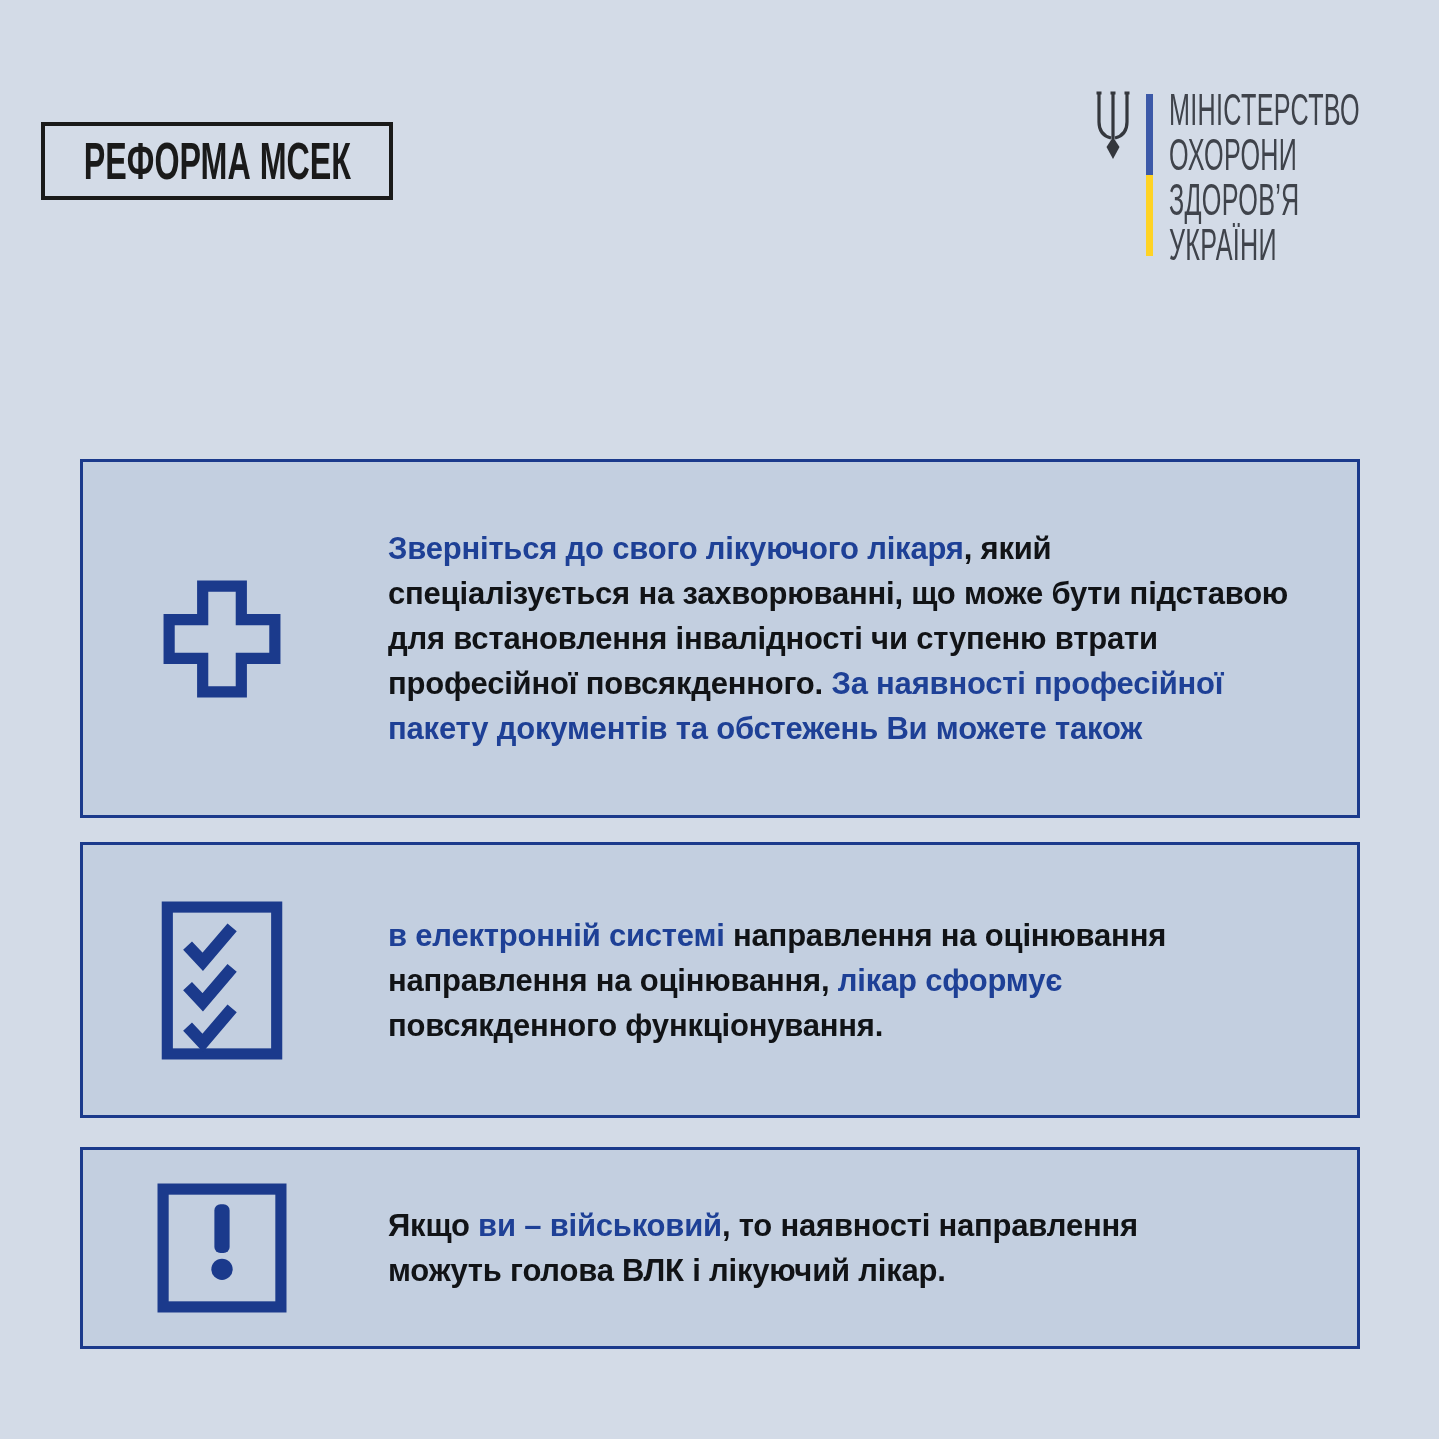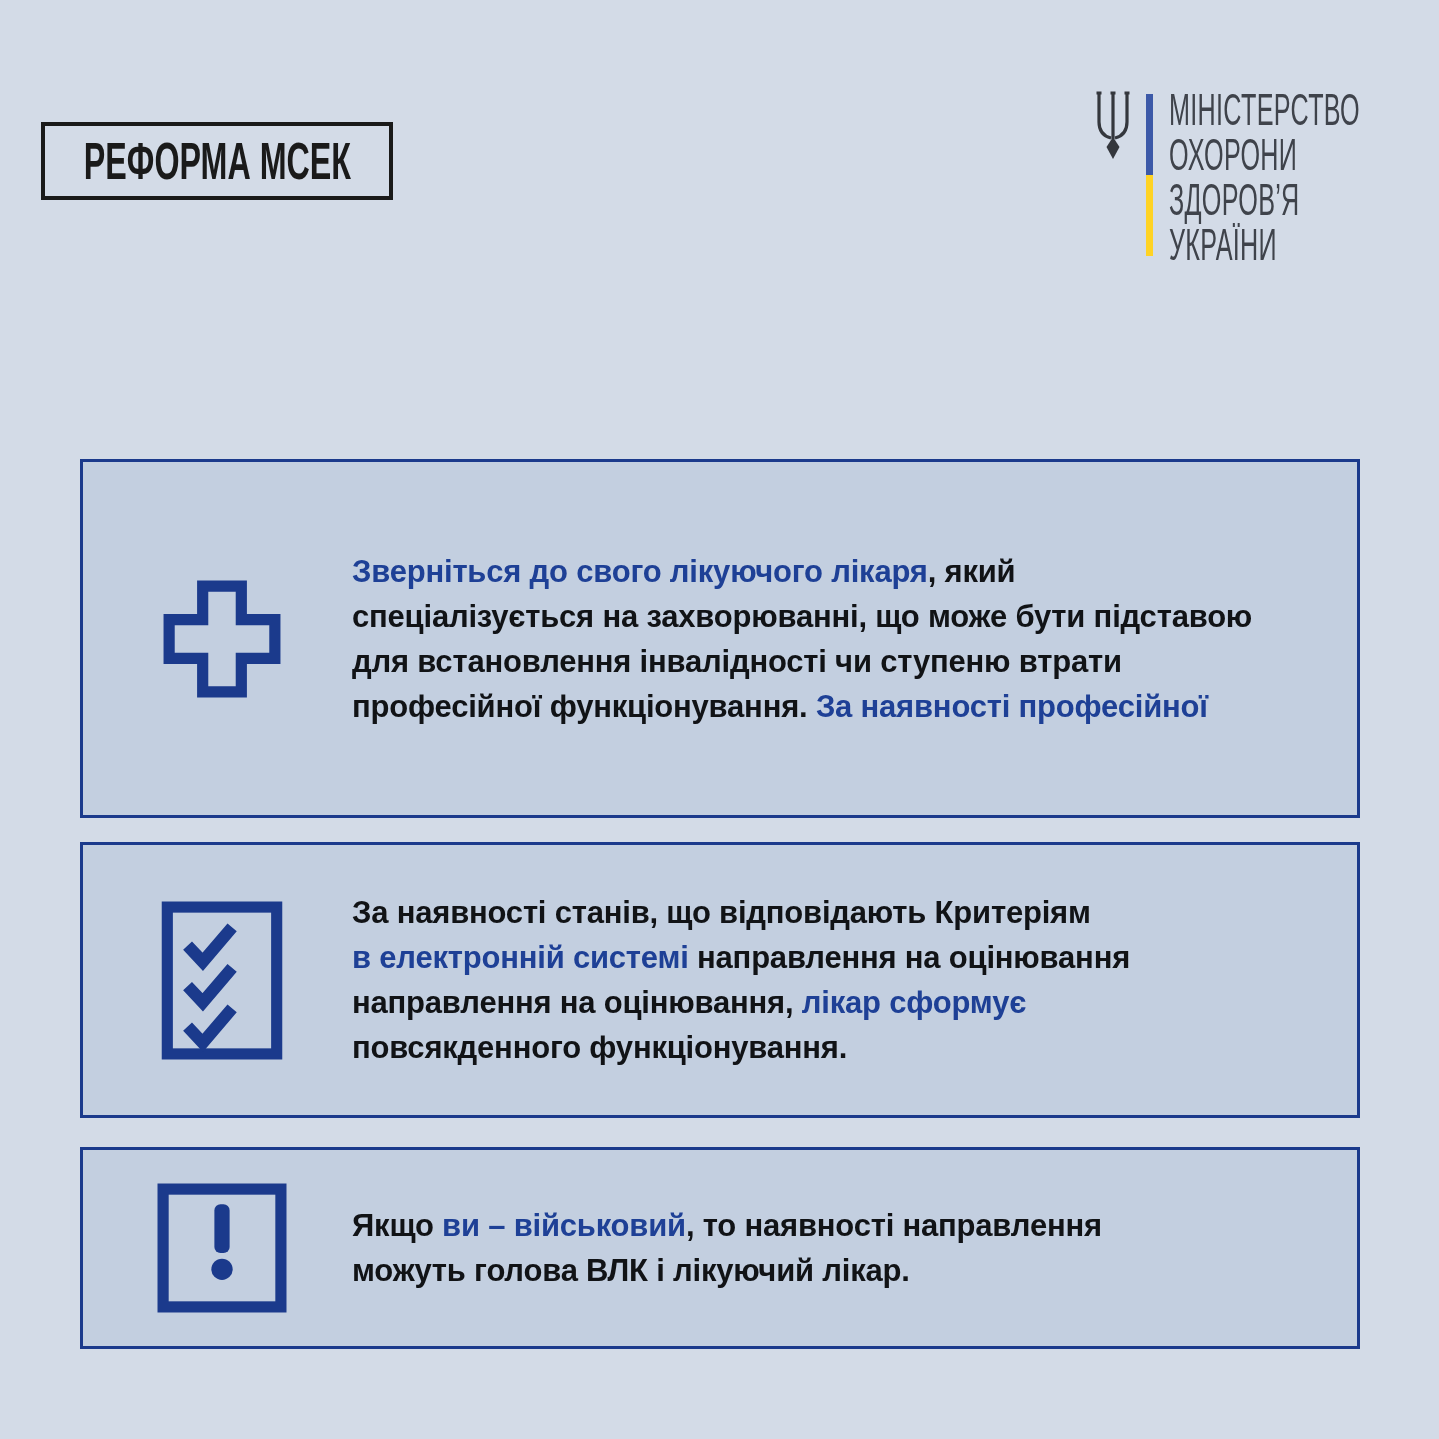--- a/index.html
+++ b/index.html
@@ -27,21 +27,21 @@
   .logo-text .l-line{font-size:45px;line-height:45px;font-weight:normal;color:var(--logo-gray);
     transform:scaleX(.56);transform-origin:left top;white-space:nowrap;letter-spacing:.5px;}
 
   
   .title{position:absolute;left:78px;top:253px;color:#1c3586;font-weight:bold;}
   .title .t-line{font-size:86px;line-height:92px;transform:scaleX(.66);
     transform-origin:left top;white-space:nowrap;letter-spacing:-1px;}
 
   
   .info-box{position:absolute;left:80px;width:1280px;border:3px solid var(--navy);
-    background:var(--box-bg);display:flex;align-items:center;padding-left:73px;}
+    background:var(--box-bg);display:flex;align-items:center;padding-left:73px;gap:36px;}
   .box-1{top:459px;height:359px;}
   .box-2{top:842px;height:276px;}
   .box-3{top:1147px;height:202px;}
   .icon-wrap{flex:0 0 132px;width:132px;display:flex;align-items:center;justify-content:center;}
   .box-text{margin-left:64px;font-weight:bold;font-size:31px;line-height:45px;
     letter-spacing:-.2px;white-space:nowrap;}
   .seg-black{color:var(--black-text);}
   .seg-blue{color:var(--blue-text);}
   .ic{stroke:var(--navy);fill:none;}
 </style>
@@ -80,35 +80,35 @@
   <div class="info-box box-1">
     <div class="icon-wrap">
       <svg width="122" height="122" viewBox="0 0 120 120">
         <path class="ic" stroke-width="11" d="M41 8 H79 V41 H112 V79 H79 V112 H41 V79 H8 V41 H41 Z"></path>
       </svg>
     </div>
     <div class="box-text">
         <div class="line"><span class="seg-blue">Зверніться до свого лікуючого лікаря</span><span class="seg-black">, який</span></div>
         <div class="line"><span class="seg-black">спеціалізується на захворюванні, що може бути підставою</span></div>
         <div class="line"><span class="seg-black">для встановлення інвалідності чи ступеню втрати</span></div>
-        <div class="line"><span class="seg-black">професійної функціонування. </span><span class="seg-blue">За наявності професійної</span></div>
+        <div class="line"><span class="seg-black">професійної повсякденного. </span><span class="seg-blue">За наявності професійної</span></div>
+        <div class="line"><span class="seg-blue">пакету документів та обстежень Ви можете також</span></div>
       </div>
   </div>
 
   <div class="info-box box-2">
     <div class="icon-wrap">
       <svg width="122" height="159" viewBox="0 0 120 157">
         <rect class="ic" stroke-width="11" x="6" y="6" width="108" height="145"></rect>
         <path class="ic" stroke-width="12" d="M26 44 L41 60 L70 26"></path>
         <path class="ic" stroke-width="12" d="M26 84 L41 100 L70 66"></path>
         <path class="ic" stroke-width="12" d="M26 124 L41 140 L70 106"></path>
       </svg>
     </div>
     <div class="box-text">
-        <div class="line"><span class="seg-black">За наявності станів, що відповідають Критеріям</span></div>
         <div class="line"><span class="seg-blue">в електронній системі </span><span class="seg-black">направлення на оцінювання</span></div>
         <div class="line"><span class="seg-black">направлення на оцінювання, </span><span class="seg-blue">лікар сформує</span></div>
         <div class="line"><span class="seg-black">повсякденного функціонування.</span></div>
       </div>
   </div>
 
   <div class="info-box box-3">
     <div class="icon-wrap">
       <svg width="130" height="130" viewBox="0 0 128 128">
         <rect class="ic" stroke-width="11" x="6" y="6" width="116" height="116"></rect>

